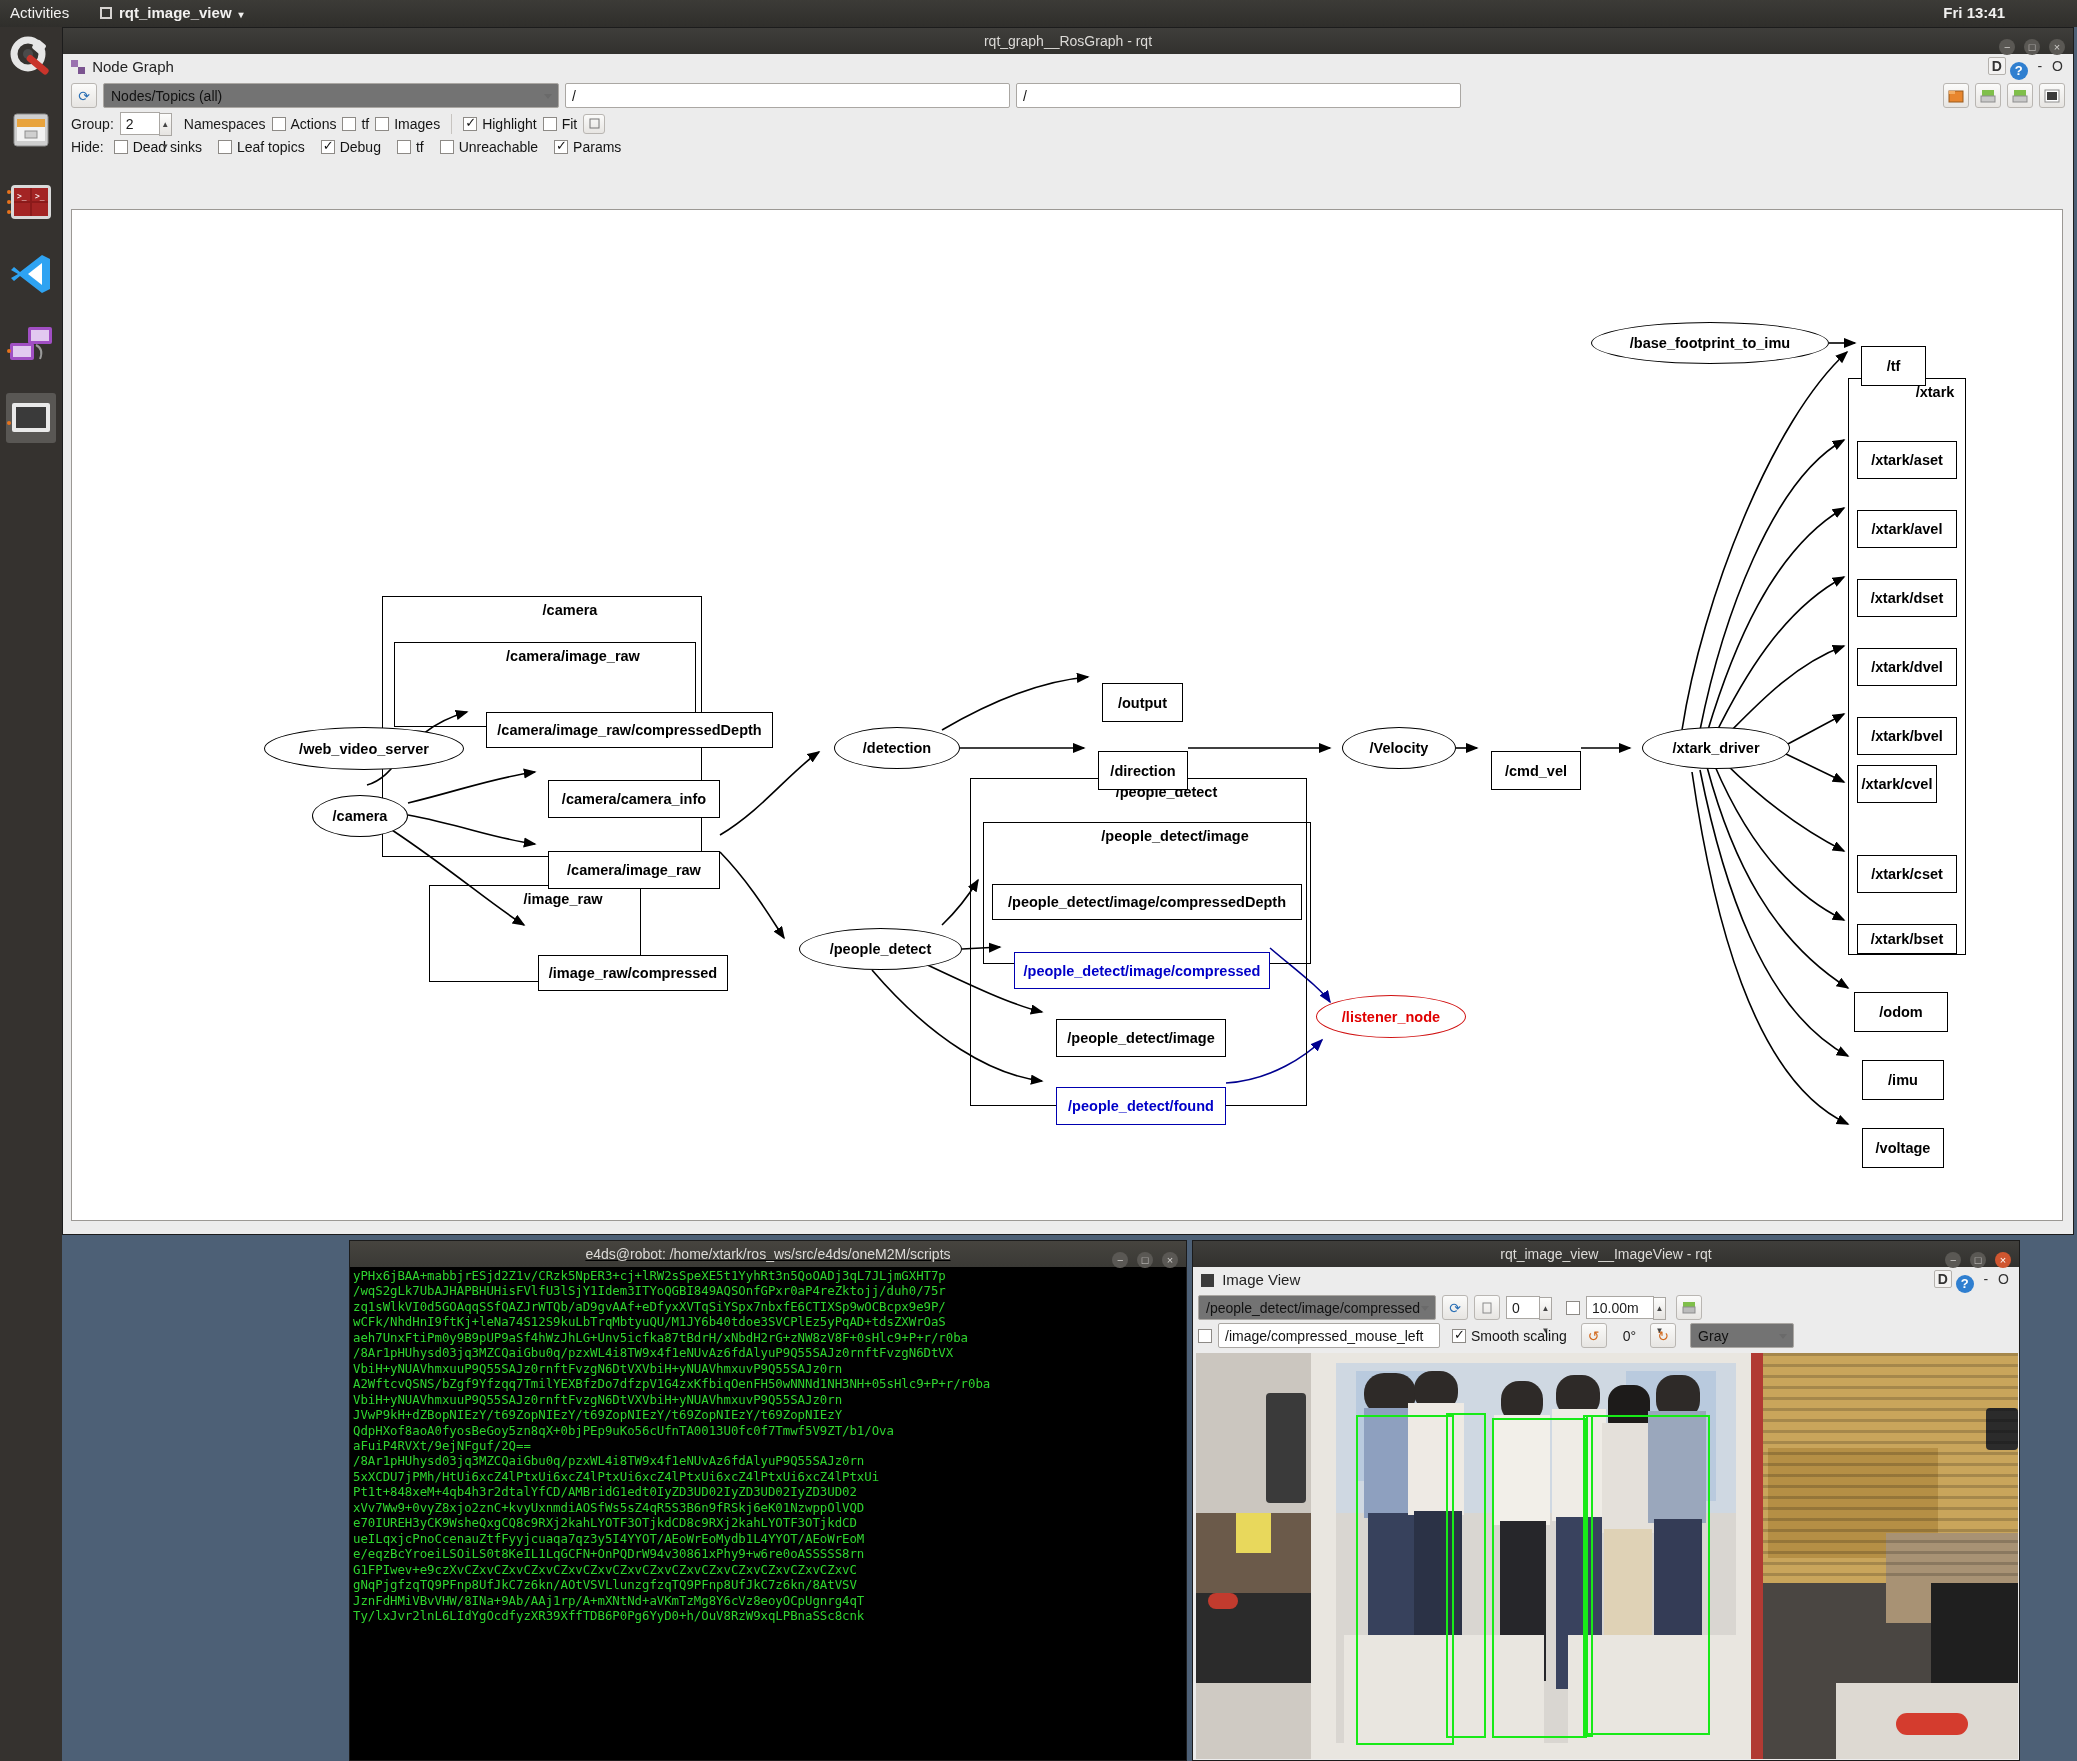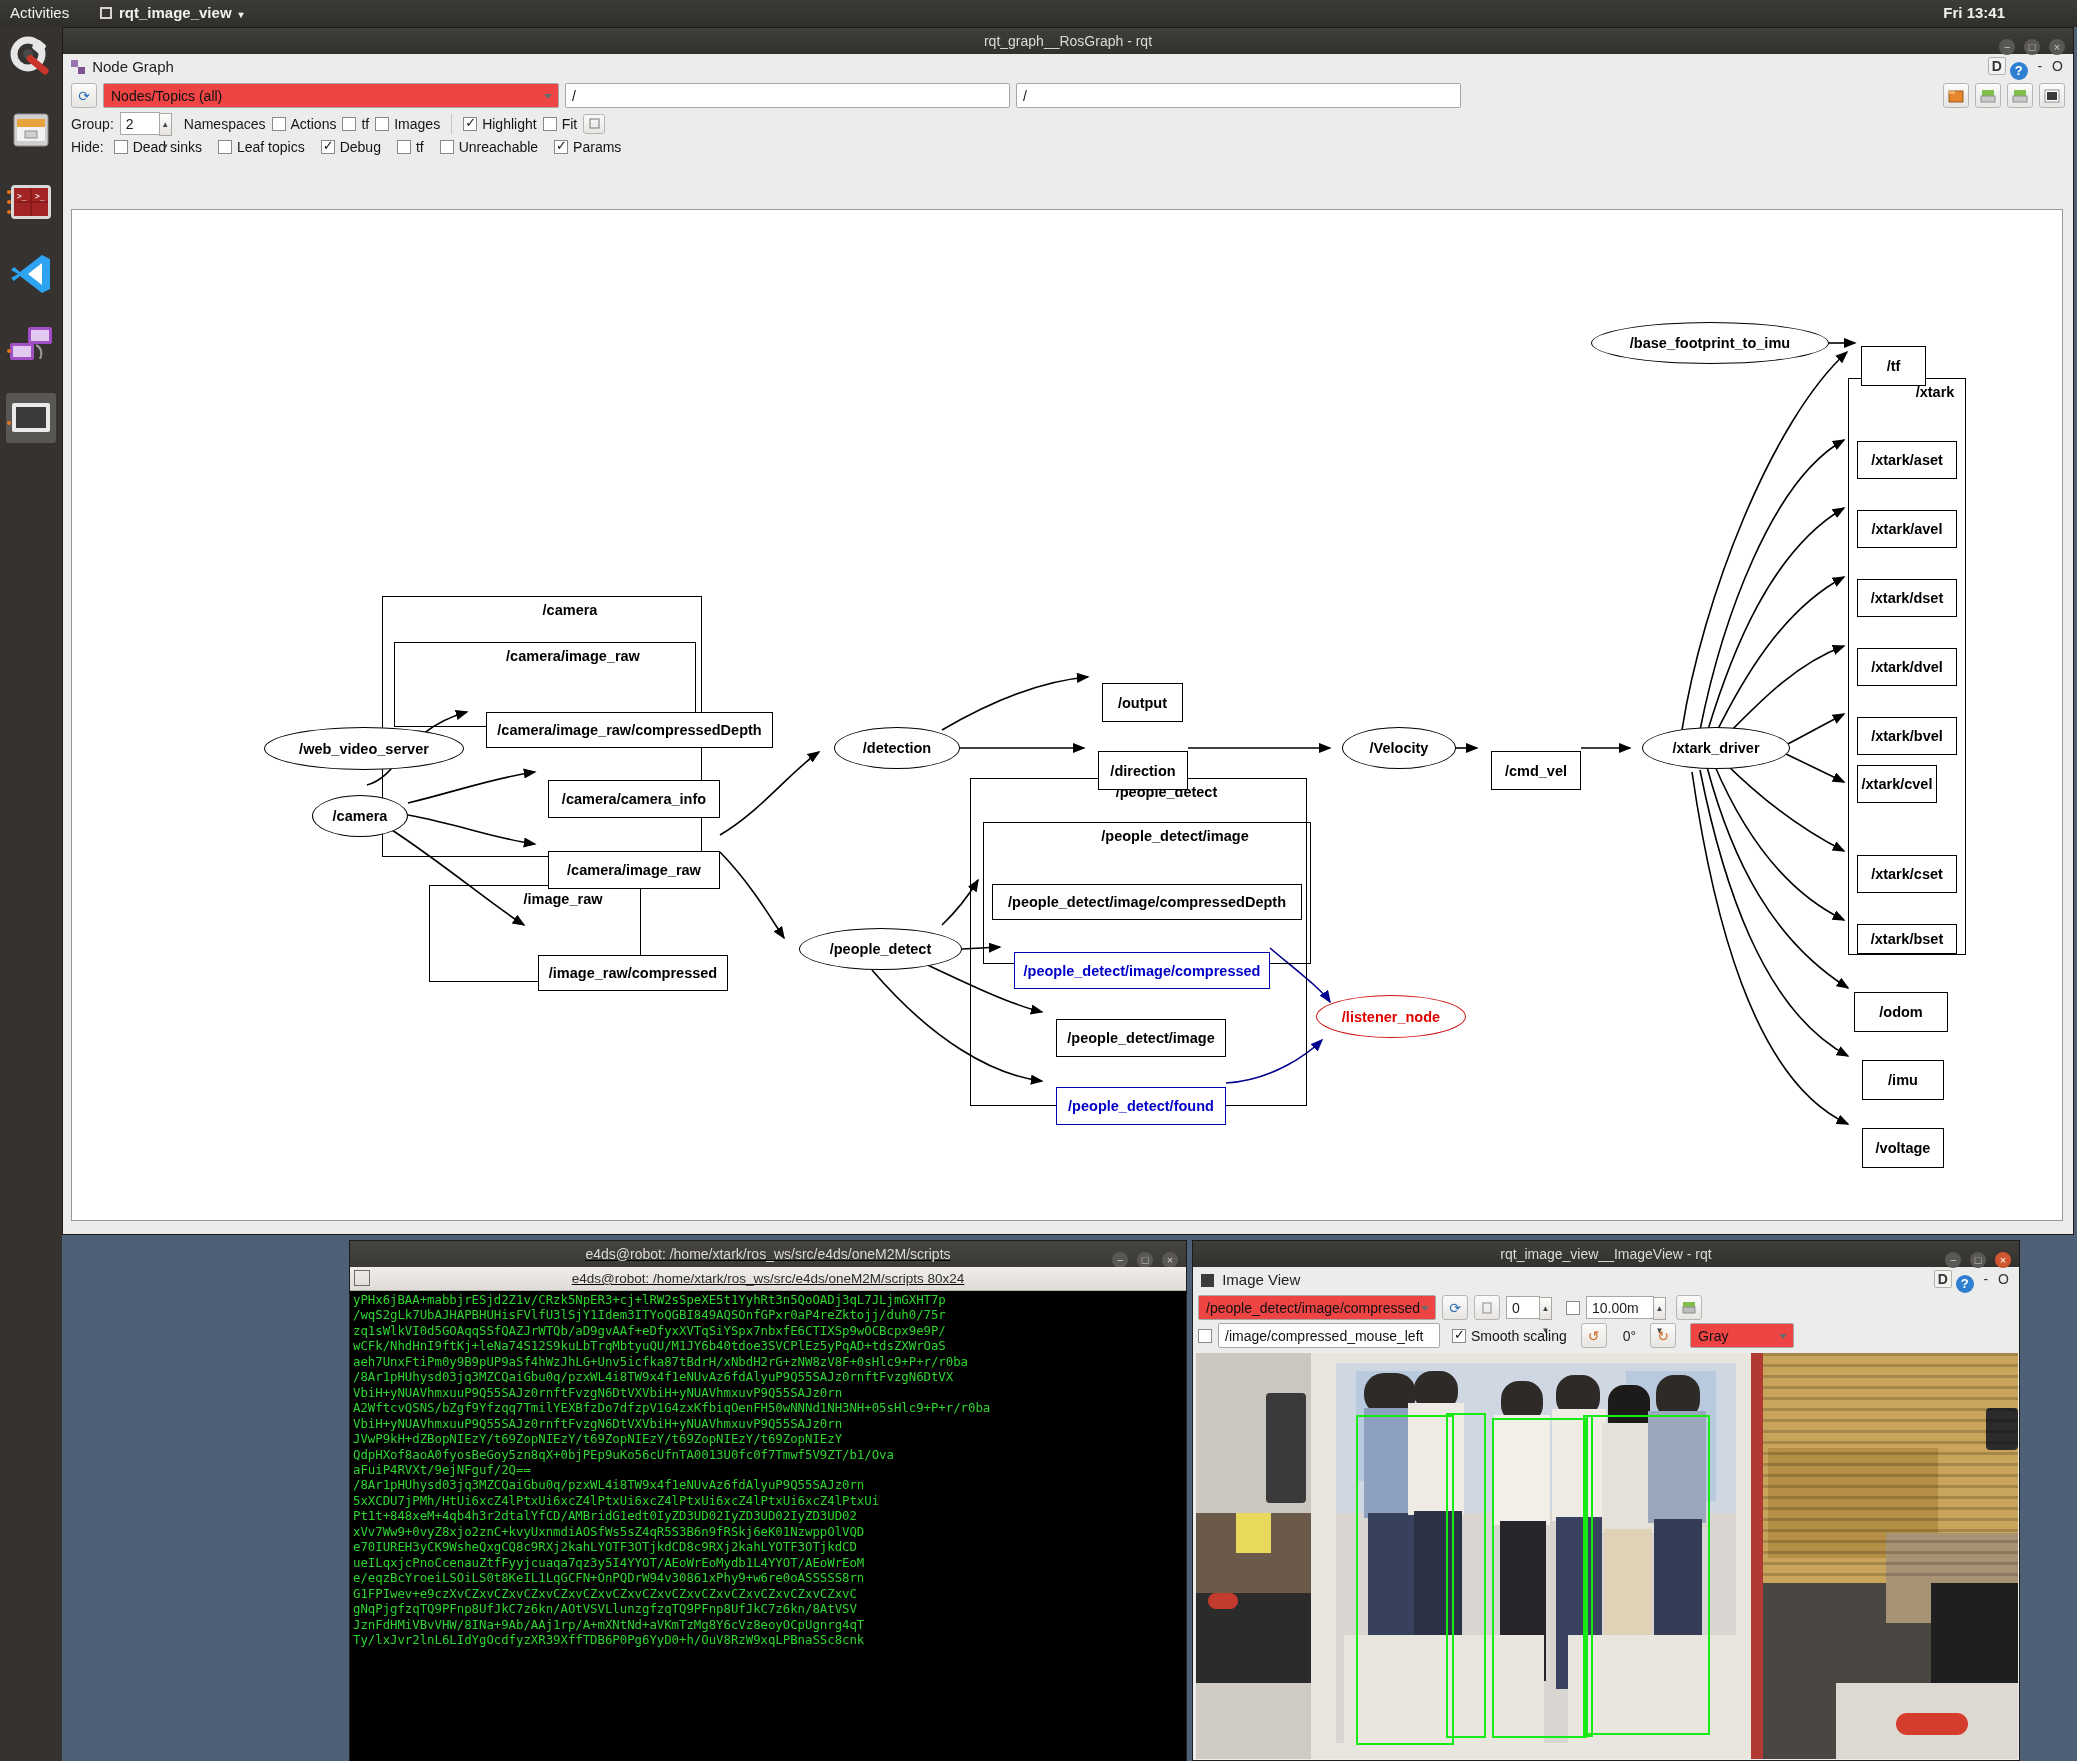--- a/index.html
+++ b/index.html
@@ -46,21 +46,21 @@
 
   .panelhdr { height:26px; padding:4px 8px 0 8px; font-size:15px; color:#222; position:relative;}
   .panelhdr .dockicons { position:absolute; right:10px; top:3px; font-size:14px; color:#333;}
   .dbtn { display:inline-block; padding:0 3px; border:1px solid #b4b1ad; background:#f3f2f1; border-radius:2px; font-weight:bold;}
   .qbtn { display:inline-block; width:18px;height:18px;border-radius:50%; background:#2f7fd0; color:#fff;
           font-size:13px; text-align:center; line-height:18px; vertical-align:-4px; font-weight:bold;}
 
   .toolrow { padding:3px 8px; display:flex; align-items:center; gap:6px; font-size:14px; color:#1b1b1b;}
   .tbtn { width:26px;height:25px; border:1px solid #b9b6b2; background:linear-gradient(#fbfbfa,#e7e5e2);
           border-radius:3px; display:flex; align-items:center; justify-content:center; font-size:14px; color:#2a6fb5;}
-  .combo { height:25px; border:1px solid #aaa7a3; background:#ef4444; border-radius:2px; position:relative;
+  .combo { height:25px; border:1px solid #aaa7a3; background:#737373; border-radius:2px; position:relative;
            padding:0 22px 0 7px; font-size:14px; line-height:24px; color:#111;}
   .combo .ar { position:absolute; right:6px; top:10px; border-left:4px solid transparent; border-right:4px solid transparent;
                border-top:5px solid #6a6a6a;}
   .txtf { height:25px; border:1px solid #aaa7a3; background:#fff; border-radius:2px; padding:0 6px;
           font-size:14px; line-height:24px; color:#111;}
   .spin { width:40px;height:23px;border:1px solid #aaa7a3;background:#fff;font-size:14px;line-height:22px;padding-left:5px; position:relative;}
   .spinar { position:absolute; right:-13px; top:0; width:13px;height:23px; border:1px solid #aaa7a3; background:linear-gradient(#fdfdfc,#e6e4e1);
             font-size:8px; text-align:center; color:#444;}
   .cbx { display:inline-flex; align-items:center; gap:5px; font-size:14px; color:#141414;}
   .box { width:14px;height:14px;border:1px solid #8d8a86; background:#fff; display:inline-block; position:relative;}
@@ -398,24 +398,20 @@
 
 <div id="term">
   <div class="titlebar light">
     <span>e4ds@robot: /home/xtark/ros_ws/src/e4ds/oneM2M/scripts</span>
     <span class="winbtns">
       <span class="wb">−</span>
       <span class="wb">□</span>
       <span class="wb">×</span>
     </span>
   </div>
-  <div class="tabbar">
-    <span class="gicon"></span>
-    <span>e4ds@robot: /home/xtark/ros_ws/src/e4ds/oneM2M/scripts 80x24</span>
-  </div>
   <div id="termbody">yPHx6jBAA+mabbjrESjd2Z1v/CRzk5NpER3+cj+lRW2sSpeXE5t1YyhRt3n5QoOADj3qL7JLjmGXHT7p
 /wqS2gLk7UbAJHAPBHUHisFVlfU3lSjY1Idem3ITYoQGBI849AQSOnfGPxr0aP4reZktojj/duh0/75r
 zq1sWlkVI0d5GOAqqSSfQAZJrWTQb/aD9gvAAf+eDfyxXVTqSiYSpx7nbxfE6CTIXSp9wOCBcpx9e9P/
 wCFk/NhdHnI9ftKj+leNa74S12S9kuLbTrqMbtyuQU/M1JY6b40tdoe3SVCPlEz5yPqAD+tdsZXWrOaS
 aeh7UnxFtiPm0y9B9pUP9aSf4hWzJhLG+Unv5icfka87tBdrH/xNbdH2rG+zNW8zV8F+0sHlc9+P+r/r0ba
 /8Ar1pHUhysd03jq3MZCQaiGbu0q/pzxWL4i8TW9x4f1eNUvAz6fdAlyuP9Q55SAJz0rnftFvzgN6DtVX
 VbiH+yNUAVhmxuuP9Q55SAJz0rnftFvzgN6DtVXVbiH+yNUAVhmxuvP9Q55SAJz0rn
 A2WftcvQSNS/bZgf9Yfzqq7TmilYEXBfzDo7dfzpV1G4zxKfbiqOenFH50wNNNd1NH3NH+05sHlc9+P+r/r0ba
 VbiH+yNUAVhmxuuP9Q55SAJz0rnftFvzgN6DtVXVbiH+yNUAVhmxuvP9Q55SAJz0rn
 JVwP9kH+dZBopNIEzY/t69ZopNIEzY/t69ZopNIEzY/t69ZopNIEzY/t69ZopNIEzY

